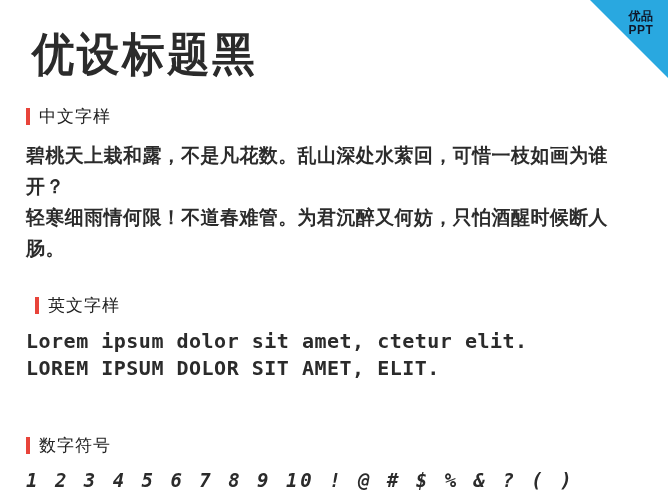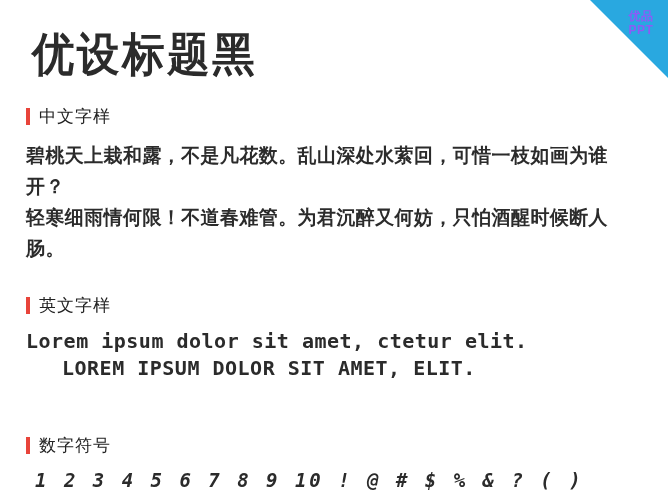--- a/index.html
+++ b/index.html
@@ -32,21 +32,21 @@
     height: 0;
     border-left: 78px solid transparent;
     border-top: 78px solid #29a8e0;
   }
   .ribbon-text {
     position: absolute;
     top: 9px;
     right: 5px;
     width: 44px;
     text-align: center;
-    color: #8b5cf6;
+    color: #0f172a;
     font-size: 12px;
     line-height: 14px;
     font-weight: bold;
     letter-spacing: 0.5px;
   }
 
   
   .title {
     position: absolute;
     left: 32px;
@@ -114,21 +114,20 @@
     left: 26px;
     right: 24px;
     font-size: 19px;
     line-height: 28px;
     color: #2b2b2b;
     font-weight: bold;
     font-style: italic;
     font-family: "DejaVu Sans Mono", "Liberation Mono", monospace;
     letter-spacing: 3px;
     white-space: nowrap;
-    margin-left: 9px;
   }
 </style>
 </head>
 <body>
 
 <div class="ribbon">
   <div class="ribbon-tri"></div>
   <div class="ribbon-text">
     <div>优品</div>
     <div>PPT</div>
@@ -137,24 +136,24 @@
 
 <div class="title">优设标题黑</div>
 
 <div class="section-head" style="top:105px;">
   <span class="section-bar"></span>
   <span class="section-label">中文字样</span>
 </div>
 <div class="cn-sample" style="top:140px;">碧桃天上栽和露，不是凡花数。乱山深处水萦回，可惜一枝如画为谁开？</div>
 <div class="cn-sample" style="top:202px;">轻寒细雨情何限！不道春难管。为君沉醉又何妨，只怕酒醒时候断人肠。</div>
 
-<div class="section-head" style="top:294px;">
+<div class="section-head" style="top:294px;margin-left:9px;">
   <span class="section-bar"></span>
   <span class="section-label">英文字样</span>
 </div>
 <div class="en-sample" style="top:326px;">Lorem ipsum dolor sit amet, ctetur elit.</div>
-<div class="en-sample" style="top:353px;margin-left:36px;">LOREM IPSUM DOLOR SIT AMET, ELIT.</div>
+<div class="en-sample" style="top:353px;">LOREM IPSUM DOLOR SIT AMET, ELIT.</div>
 
 <div class="section-head" style="top:434px;">
   <span class="section-bar"></span>
   <span class="section-label">数字符号</span>
 </div>
 <div class="num-sample" style="top:466px;">1 2 3 4 5 6 7 8 9 10 ! @ # $ % &amp; ? ( )</div>
 
 </body></html>

